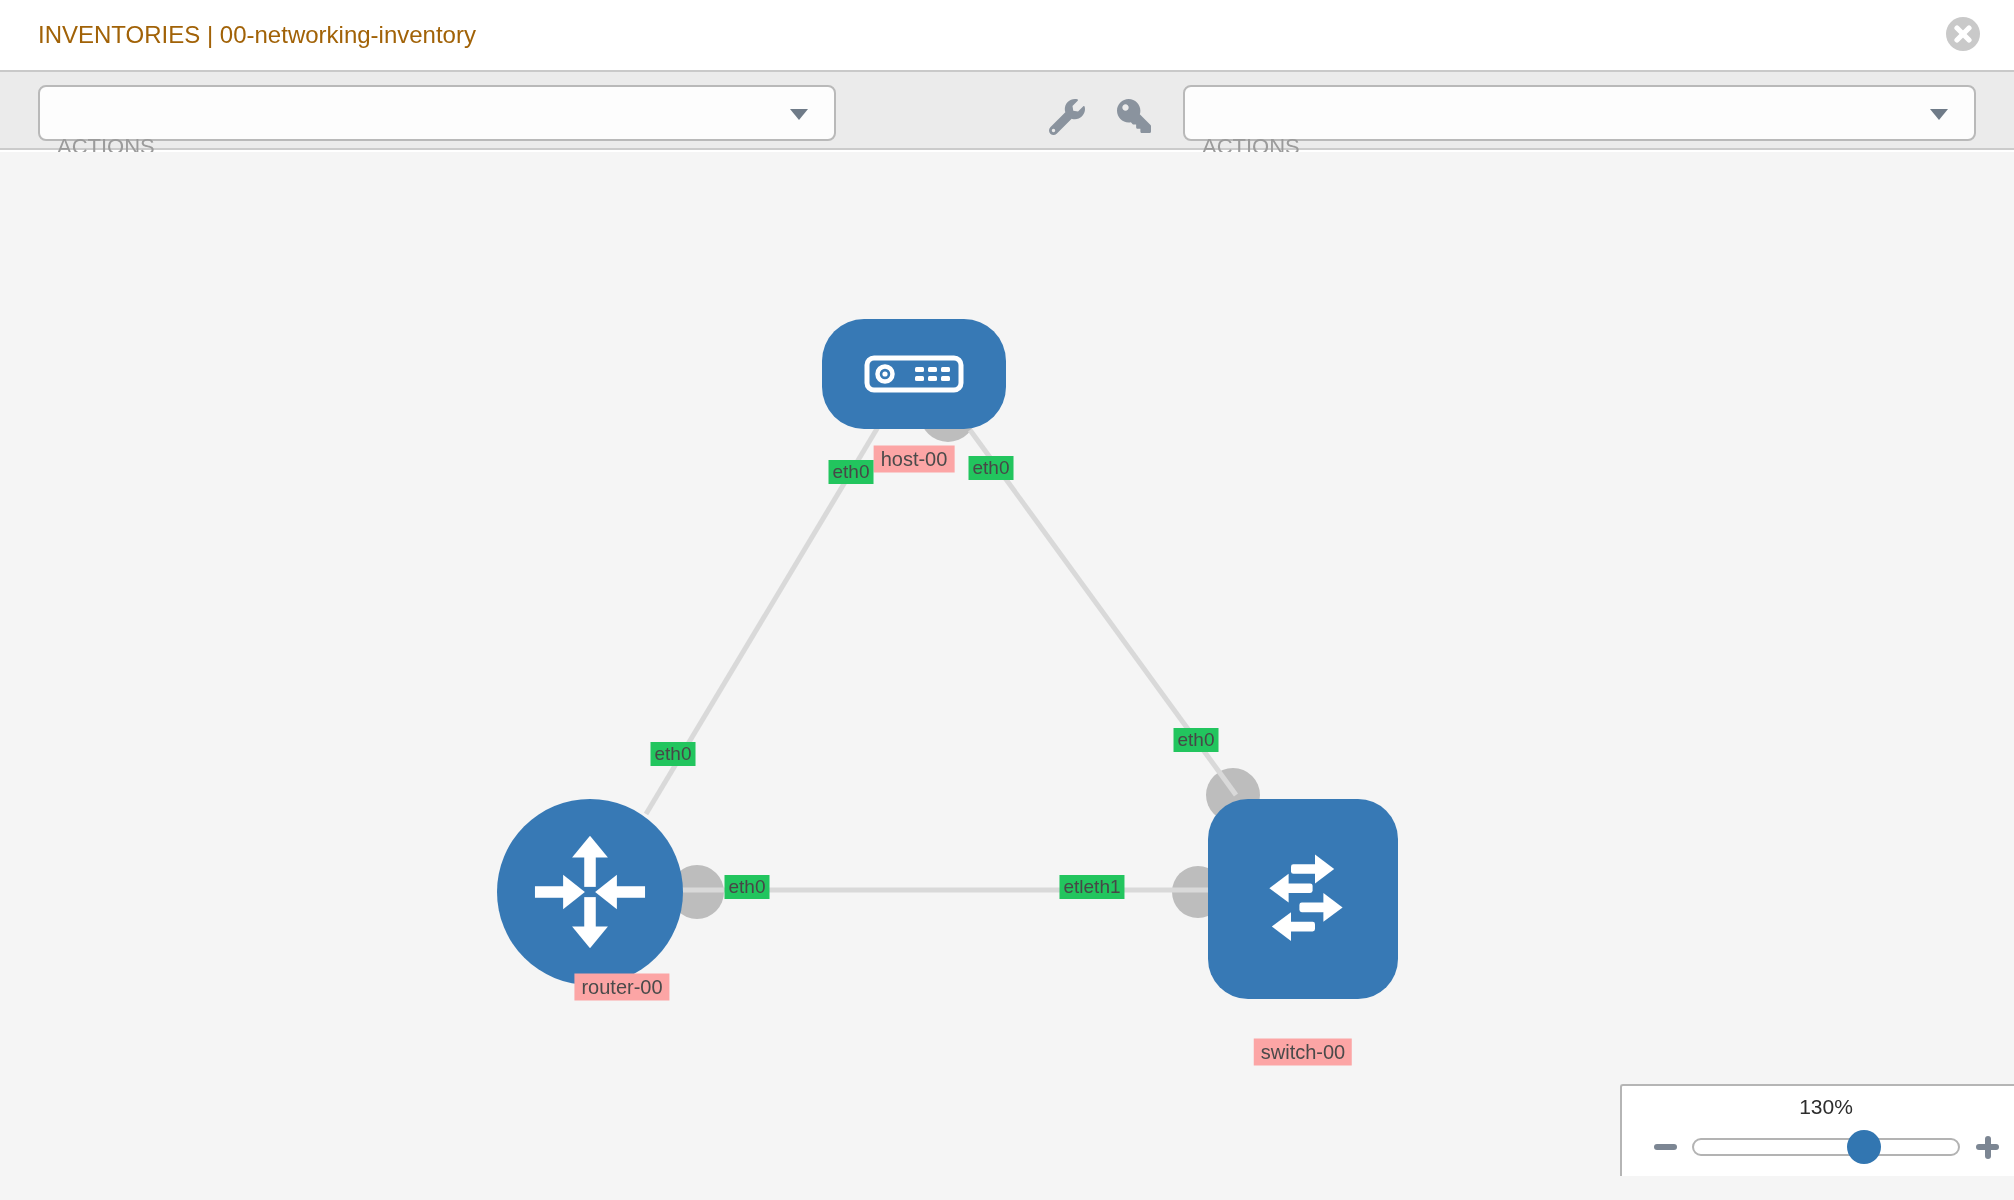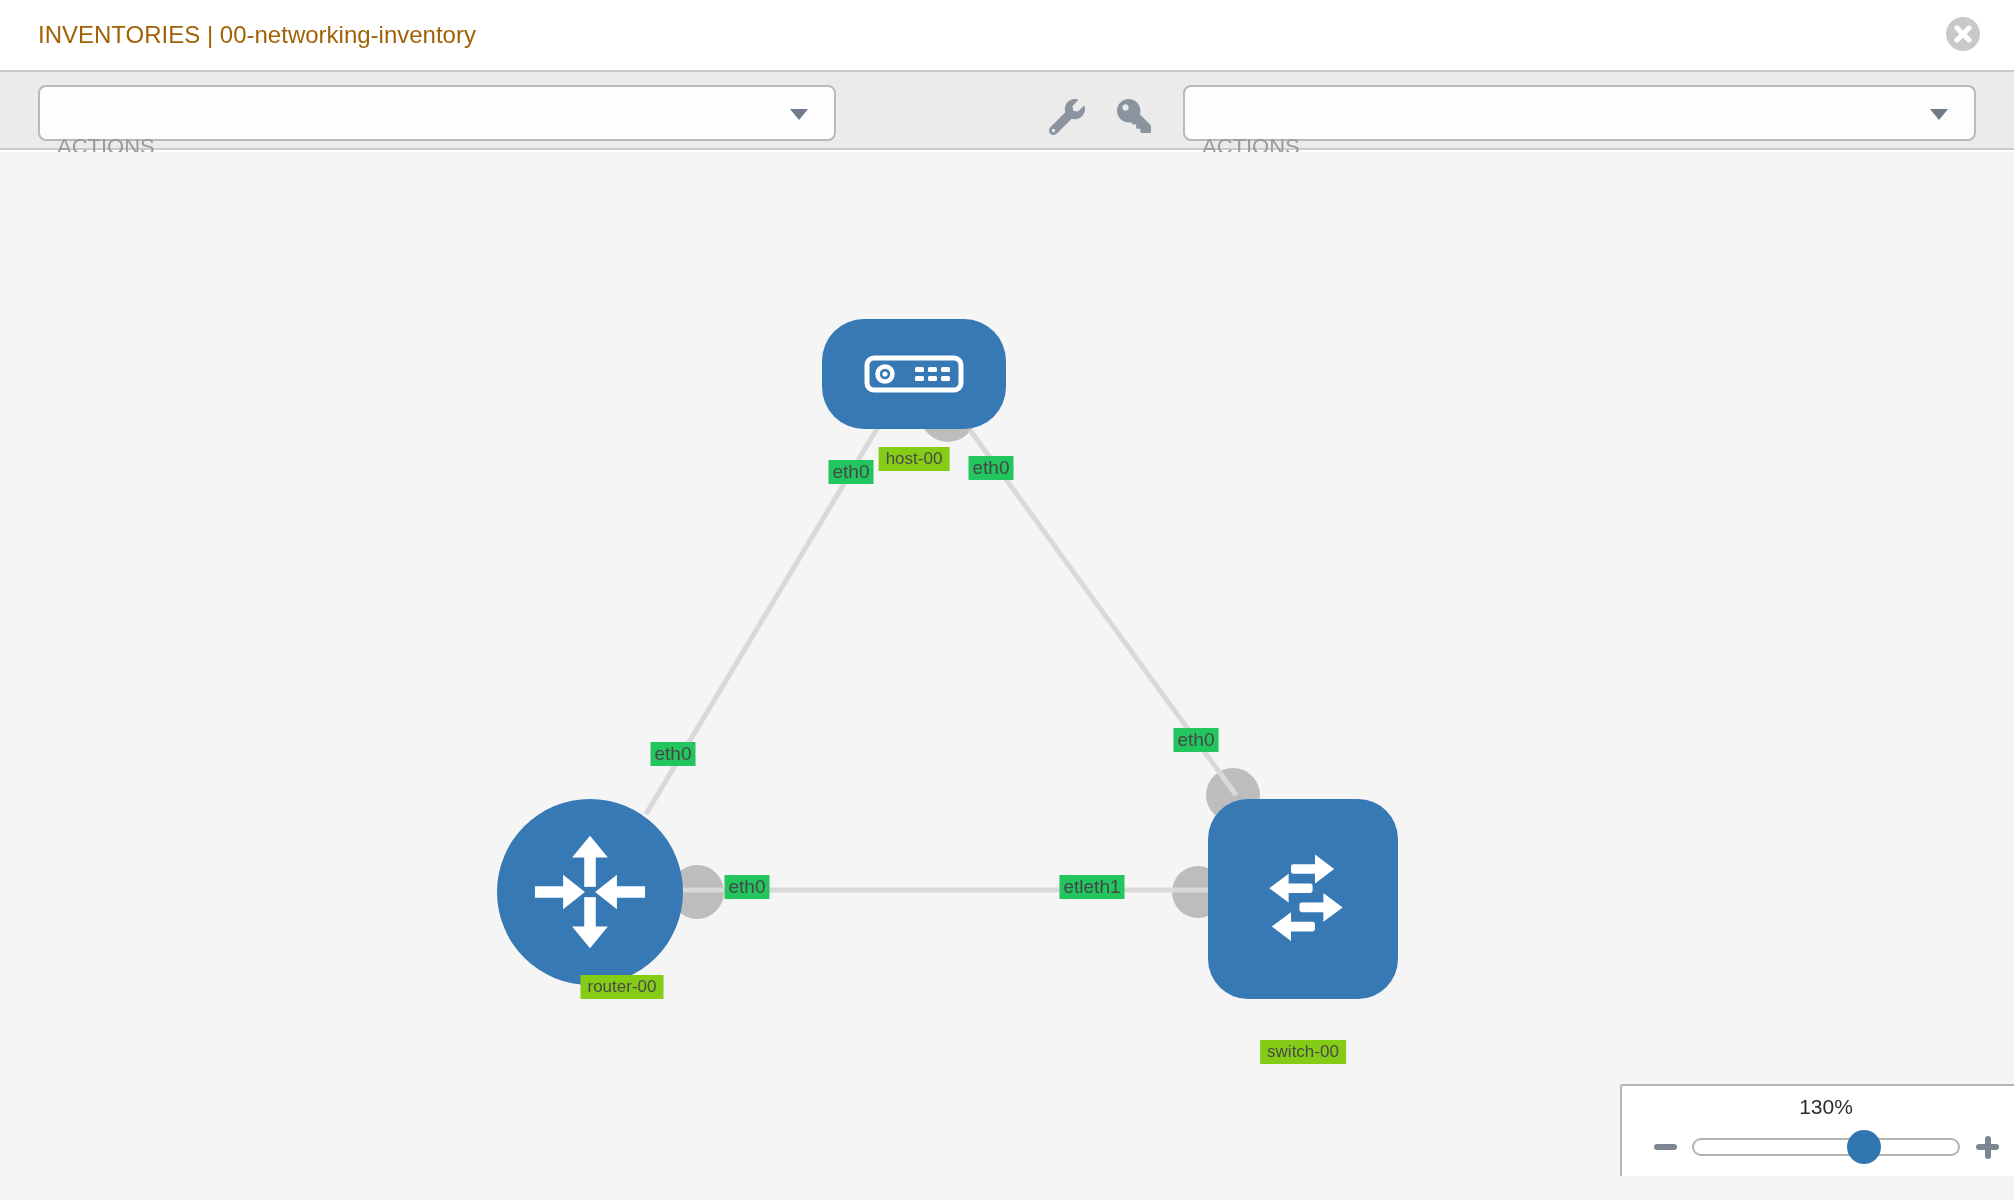--- a/index.html
+++ b/index.html
@@ -31,22 +31,22 @@
 
   
   .canvas { position:absolute; left:0; top:152px; width:2014px; height:1048px; background:#f5f5f5; }
   .links  { position:absolute; left:0; top:0; z-index:1; }
 
   .node { position:absolute; z-index:2; background:#3779b5; display:flex; align-items:center; justify-content:center; cursor:pointer; }
   .node-host   { left:822px;  top:167px; width:184px; height:110px; border-radius:42px; }
   .node-router { left:497px;  top:647px; width:186px; height:186px; border-radius:50%; }
   .node-switch { left:1208px; top:647px; width:190px; height:200px; border-radius:40px; }
 
-  .node-label { position:absolute; z-index:3; transform:translate(-50%,-50%); background:#84cc16;
-                padding:2px 7px; font-size:17px; color:#4a4a4a; white-space:nowrap; }
+  .node-label { position:absolute; z-index:3; transform:translate(-50%,-50%); background:#fca5a5;
+                padding:2px 7px; font-size:20px; color:#4a4a4a; white-space:nowrap; }
   .lbl-host   { left:914px;  top:307px; }
   .lbl-router { left:590px;  top:835px;margin-left:32px; }
   .lbl-switch { left:1303px; top:864px;margin-top:36px; }
 
   .iface { position:absolute; z-index:3; transform:translate(-50%,-50%); background:#22c55e;
            padding:1px 4px; font-size:19px; color:#474747; white-space:nowrap; }
   .if-1 { left:851px;  top:320px; }
   .if-2 { left:991px;  top:316px; }
   .if-3 { left:673px;  top:602px; }
   .if-4 { left:1196px; top:588px; }

